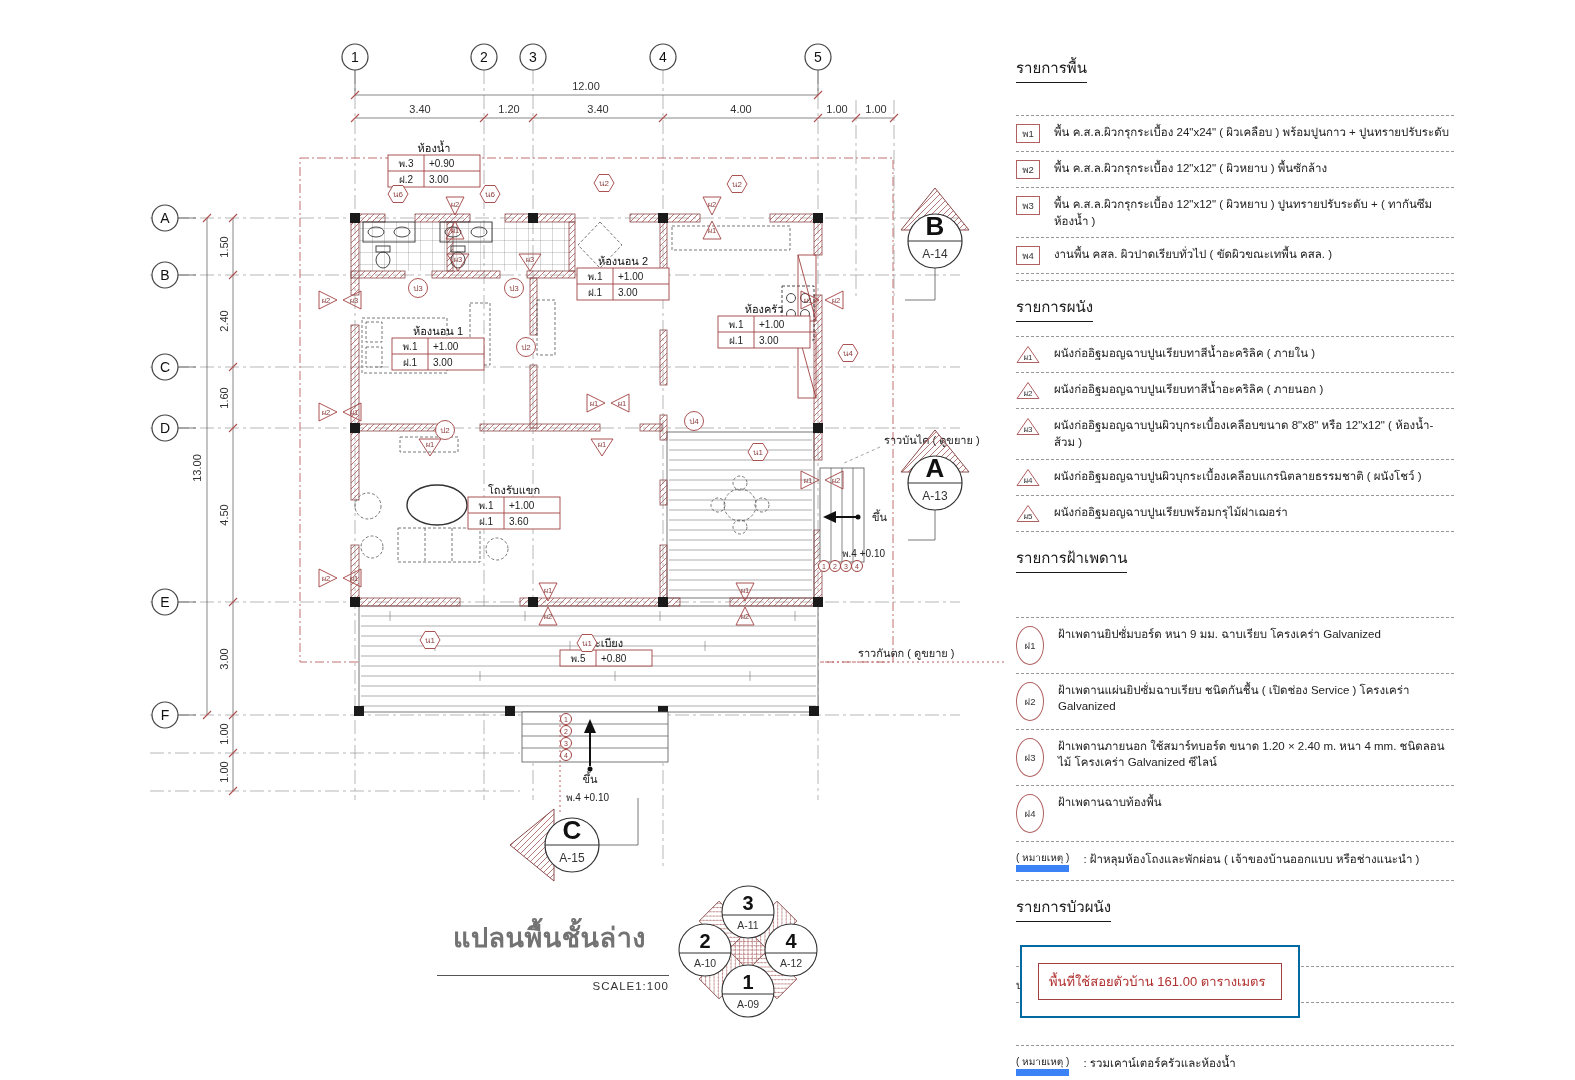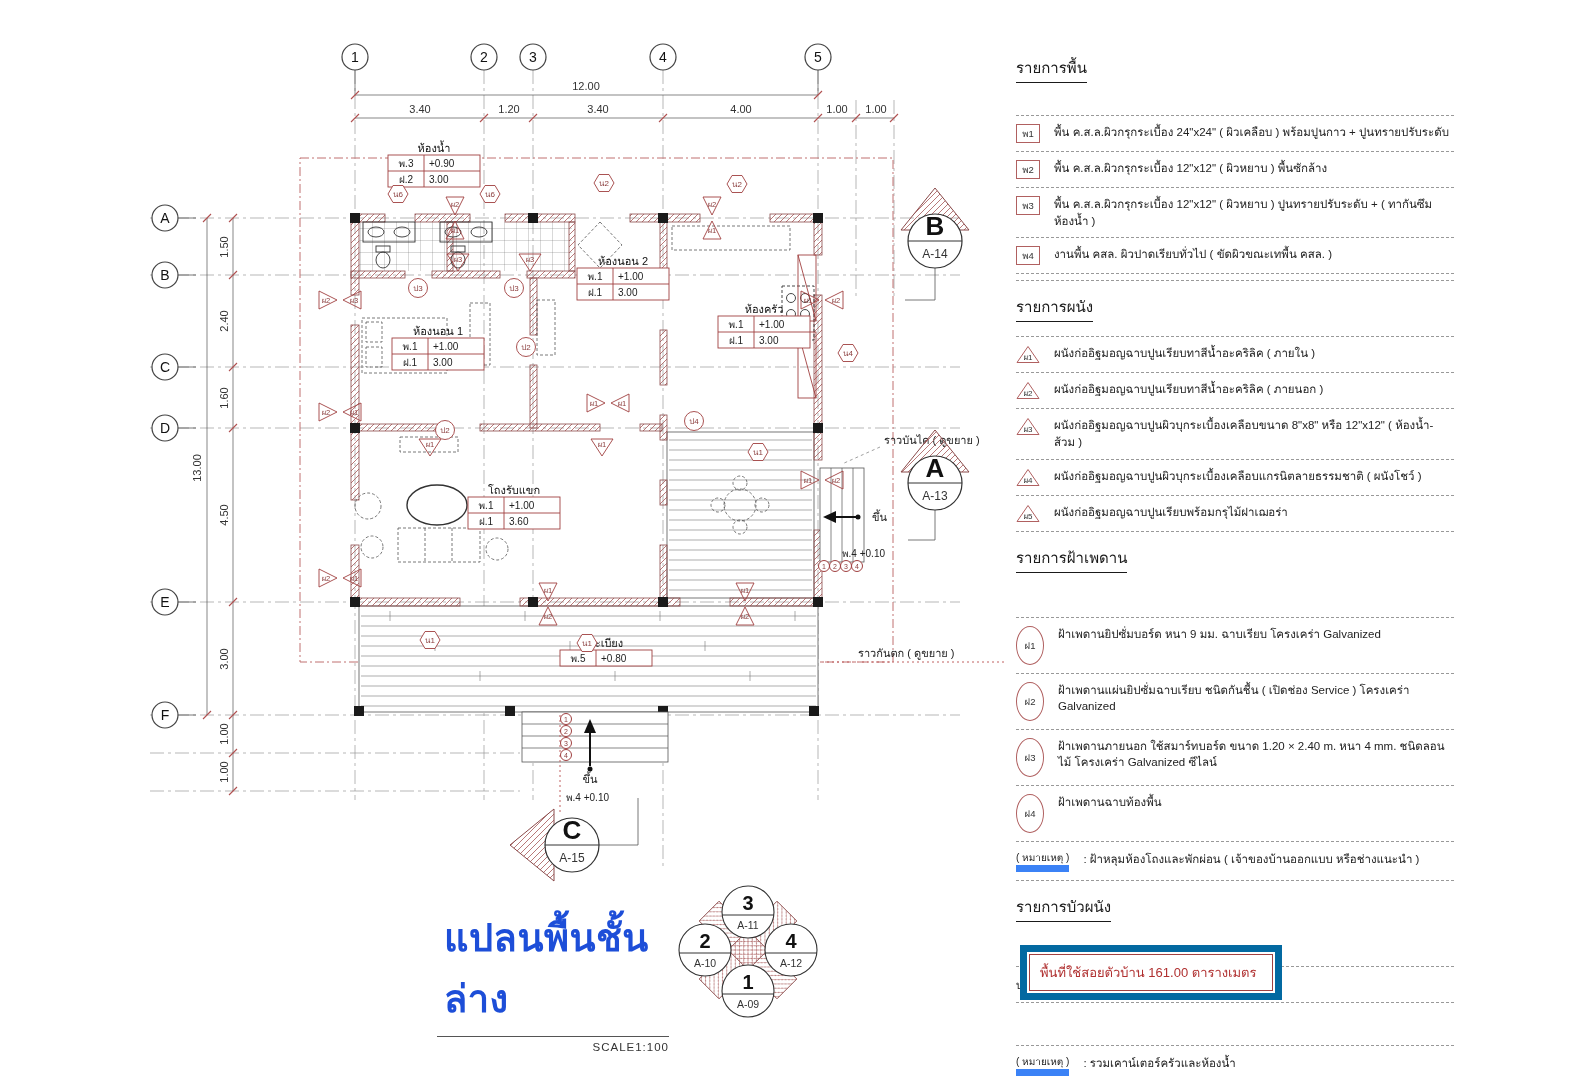--- a/index.html
+++ b/index.html
@@ -19,27 +19,27 @@
   .toval{display:inline-block;min-width:16px;text-align:center;border:1px solid #b06060;
         border-radius:50%;font-size:9.5px;padding:11px 5px;color:#333;background:#fff;flex-shrink:0;}
   .ttri{flex-shrink:0;}
   .tplain{font-size:11px;color:#222;flex-shrink:0;padding-top:1px;}
   .note .nlabel{border-bottom:7px solid #3b82f6;font-size:10px;}
   .note .ntext{font-size:11.5px;}
   .spacer30{height:30px;}
   .spacer18{height:18px;}
   
   .titleblock{position:absolute;left:437px;top:900px;width:232px;}
-  .titleblock h1{margin:7px;font-size:38px;font-weight:bold;color:#1d4ed8;letter-spacing:.5px;}
+  .titleblock h1{margin:16px;font-size:27px;font-weight:bold;color:#737373;letter-spacing:.5px;}
   .titleblock .tline{border-top:1.6px solid #555;margin-top:5px;}
   .titleblock .trow{display:flex;justify-content:flex-end;font-size:11.5px;color:#333;
                     margin-top:4px;letter-spacing:1px;}
   
-  .areabox{position:absolute;left:1020px;top:945px;width:244px;border:7px solid #0369a1;
-           padding:2px;background:#fff;}
+  .areabox{position:absolute;left:1020px;top:945px;width:244px;border:2px solid #0369a1;
+           padding:16px;background:#fff;}
   .areabox .inner{border:1px solid #a04040;padding:7px 10px;font-size:13px;color:#b03030;}
 </style>
 </head>
 <body>
 
 <div class="page">
 
   <svg id="plan" width="1010" height="1080" viewBox="0 0 1010 1080" style="position:absolute;left:0;top:0;">
     <defs>
       <pattern id="hatch" width="6" height="6" patternUnits="userSpaceOnUse">

